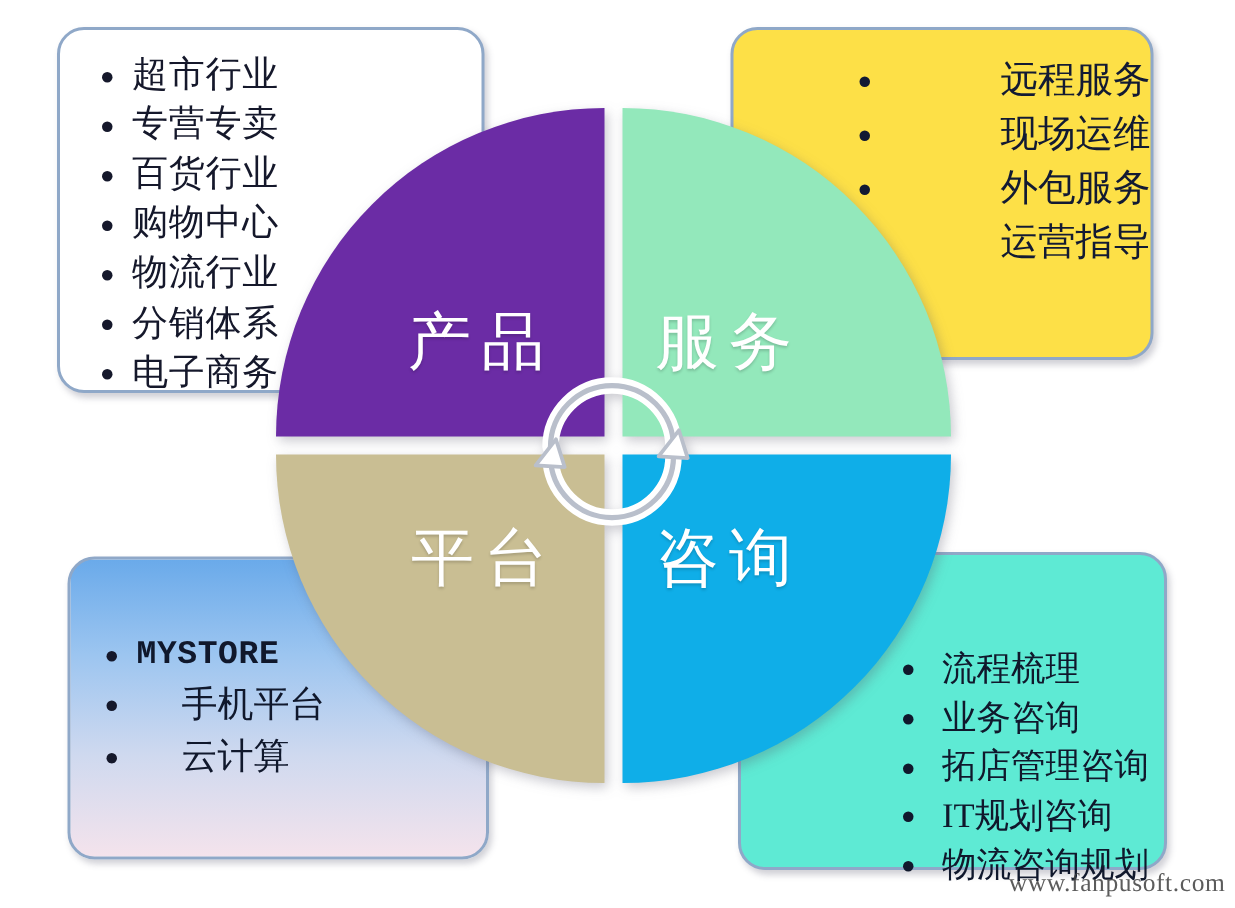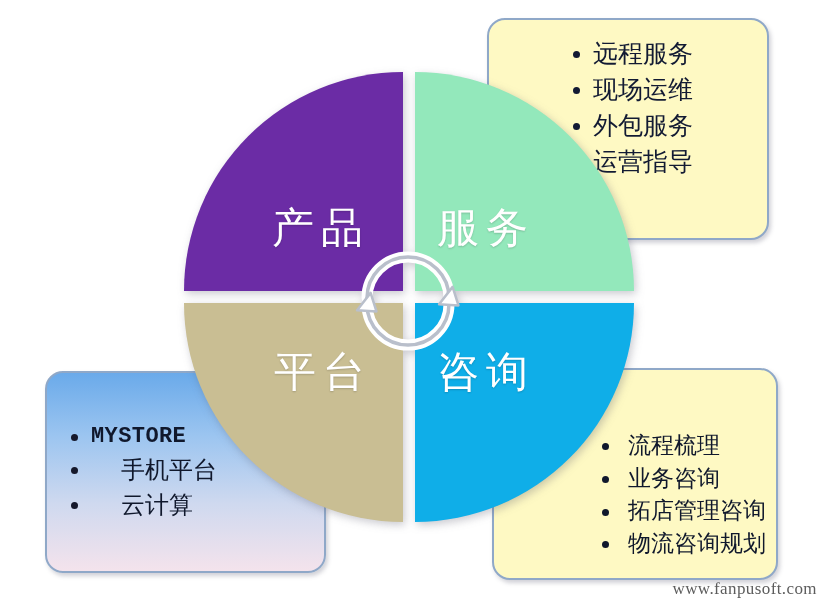--- a/index.html
+++ b/index.html
@@ -56,22 +56,23 @@
     left: 38px; top: 18px; width: 285px; height: 244px;
     background: #ffffff;
     z-index: 4;
   }
   #box-products ul { padding: 14px 0 0 22px; }
   #box-products li { font-size: 24px; line-height: 1.38; letter-spacing: .5px; }
 
   
   #box-services {
     left: 487px; top: 18px; width: 282px; height: 222px;
-    background: #fef9c3;
+    background: #fde047;
     z-index: 4;
+    text-align: right;
   }
   #box-services ul { padding: 16px 0 0 78px; }
   #box-services li { font-size: 25px; line-height: 1.44; color: #121a33; }
   #box-services li::before { background: #121a33; }
 
   
   #box-platform {
     left: 45px; top: 371px; width: 281px; height: 202px;
     background: linear-gradient(to bottom, #6aaaea 0%, #9cc5f0 32%, #cfd9ef 66%, #f4e3ec 100%);
     z-index: 4;
@@ -82,21 +83,21 @@
     font-family: Liberation Mono, monospace;
     font-weight: bold;
     font-size: 22px;
     letter-spacing: .4px;
   }
   #box-platform li.indent { padding-left: 56px; }
 
   
   #box-consulting {
     left: 492px; top: 368px; width: 286px; height: 212px;
-    background: #fef9c3;
+    background: #5eead4;
     z-index: 2;
   }
   #box-consulting ul { padding: 60px 0 0 108px; }
   #box-consulting li { font-size: 23px; line-height: 1.42; color: #10182c; }
   #box-consulting li::before { left: 0px; background: #10182c; }
 
   
   #wheel {
     position: absolute;
     left: 184px; top: 72px;
@@ -172,20 +173,31 @@
     letter-spacing: .4px;
     font-family: "Liberation Serif", "DejaVu Serif", serif;
     margin-top: 2px;
   }
 </style>
 </head>
 <body>
 
 <div id="stage">
 
+  <div class="callout" id="box-products">
+    <ul>
+      <li>超市行业</li>
+      <li>专营专卖</li>
+      <li>百货行业</li>
+      <li>购物中心</li>
+      <li>物流行业</li>
+      <li>分销体系</li>
+      <li>电子商务</li>
+    </ul>
+  </div>
 
   <div class="callout" id="box-services">
     <ul>
       <li>远程服务</li>
       <li>现场运维</li>
       <li>外包服务</li>
       <li>运营指导</li>
     </ul>
   </div>
 
@@ -195,20 +207,21 @@
       <li class="indent">手机平台</li>
       <li class="indent">云计算</li>
     </ul>
   </div>
 
   <div class="callout" id="box-consulting">
     <ul>
       <li>流程梳理</li>
       <li>业务咨询</li>
       <li>拓店管理咨询</li>
+      <li>IT规划咨询</li>
       <li>物流咨询规划</li>
     </ul>
   </div>
 
   <div id="wheel">
 
     <div class="quad" id="quad-product">
       <div class="fill"></div>
     </div>
     <div class="quad" id="quad-service">

